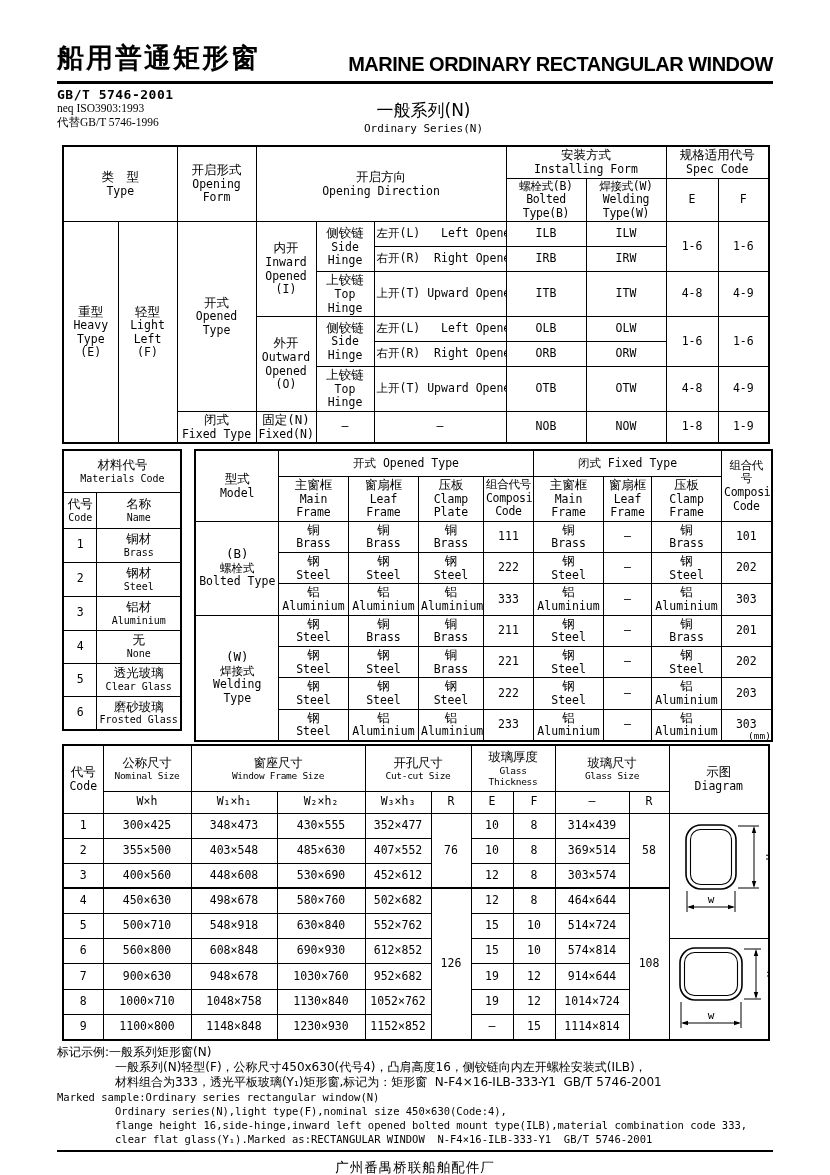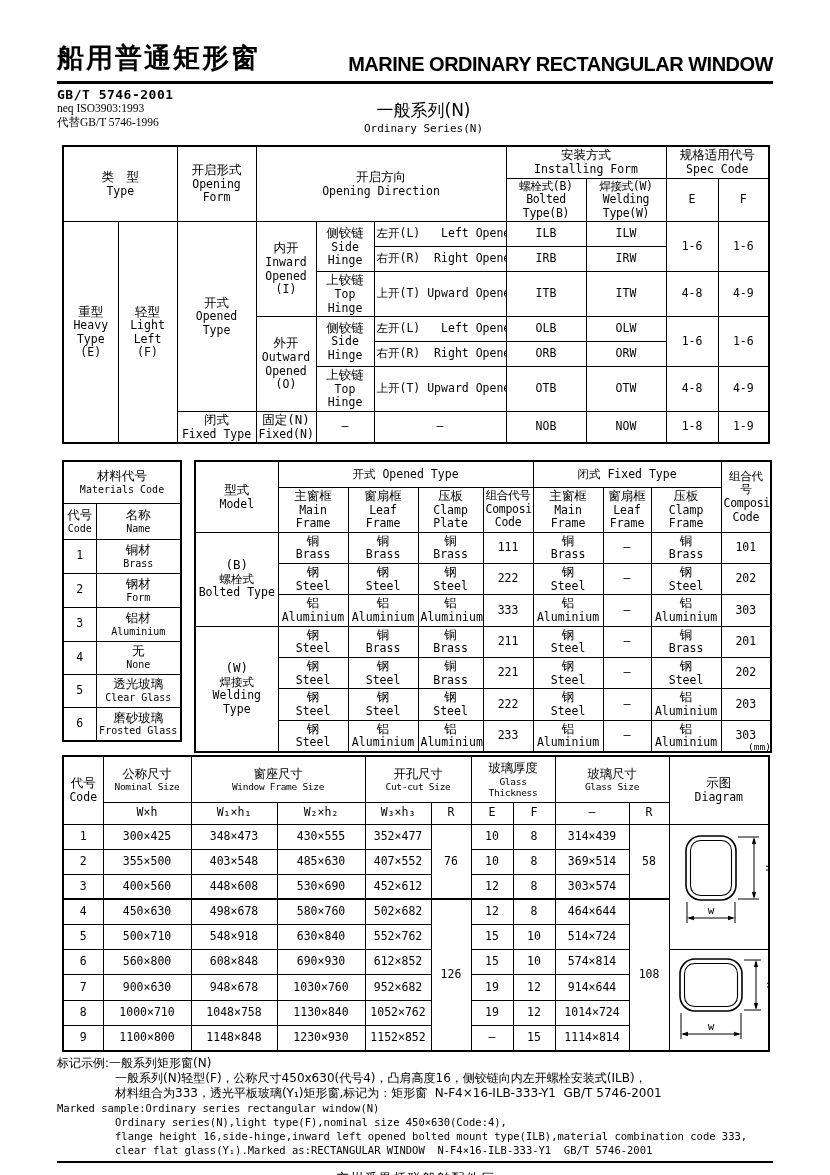--- a/index.html
+++ b/index.html
@@ -38,21 +38,21 @@
   .dir { text-align:left; padding-left:4px; font-size:10.5px; white-space:pre; }
   .code { font-size:12.5px; }
   .spec { font-size:12px; }
   .vb { vertical-align:bottom; padding-bottom:4px; }
   .ef { font-size:13px; }
   .grp { font-size:11px; }
   .num { font-size:12.5px; }
   .sub { font-size:12px; }
   .thick { border-bottom:2px solid #000 !important; }
   .t1 { margin-top:2px; margin-left:5px; width:706px; }
-  .row2 { display:flex; gap:12px; margin-top:16px; margin-left:5px; height:280px; }
+  .row2 { display:flex; gap:12px; margin-top:5px; margin-left:5px; height:280px;justify-content:center; }
   .t2l { width:118px; height:280px; }
   .t2l .mix { font-size:10px; }
   .t2l .mix::first-line { font-size:12.5px; }
   .t2r { width:576px; height:280px; }
   .t3 { margin-top:0; margin-left:5px; width:706px; }
   .t3 .hdr-en { font-size:9.5px; letter-spacing:-0.3px; }
   .t3 .hdr-en::first-line { font-size:12.5px; }
   .unit-line { text-align:right; font-size:9.5px; height:14px; padding-right:2px; margin-top:1px; }
   .diag { padding:0; }
   .diag svg { display:block; margin:0 auto; }
@@ -222,21 +222,21 @@
 Name</td>
         </tr>
         <tr style="height:34px">
           <td class="vb">1</td>
           <td class="mix">铜材
 Brass</td>
         </tr>
         <tr style="height:34px">
           <td class="vb">2</td>
           <td class="mix">钢材
-Form</td>
+Steel</td>
         </tr>
         <tr style="height:34px">
           <td class="vb">3</td>
           <td class="mix">铝材
 Aluminium</td>
         </tr>
         <tr style="height:33px">
           <td class="vb">4</td>
           <td class="mix">无
 None</td>

